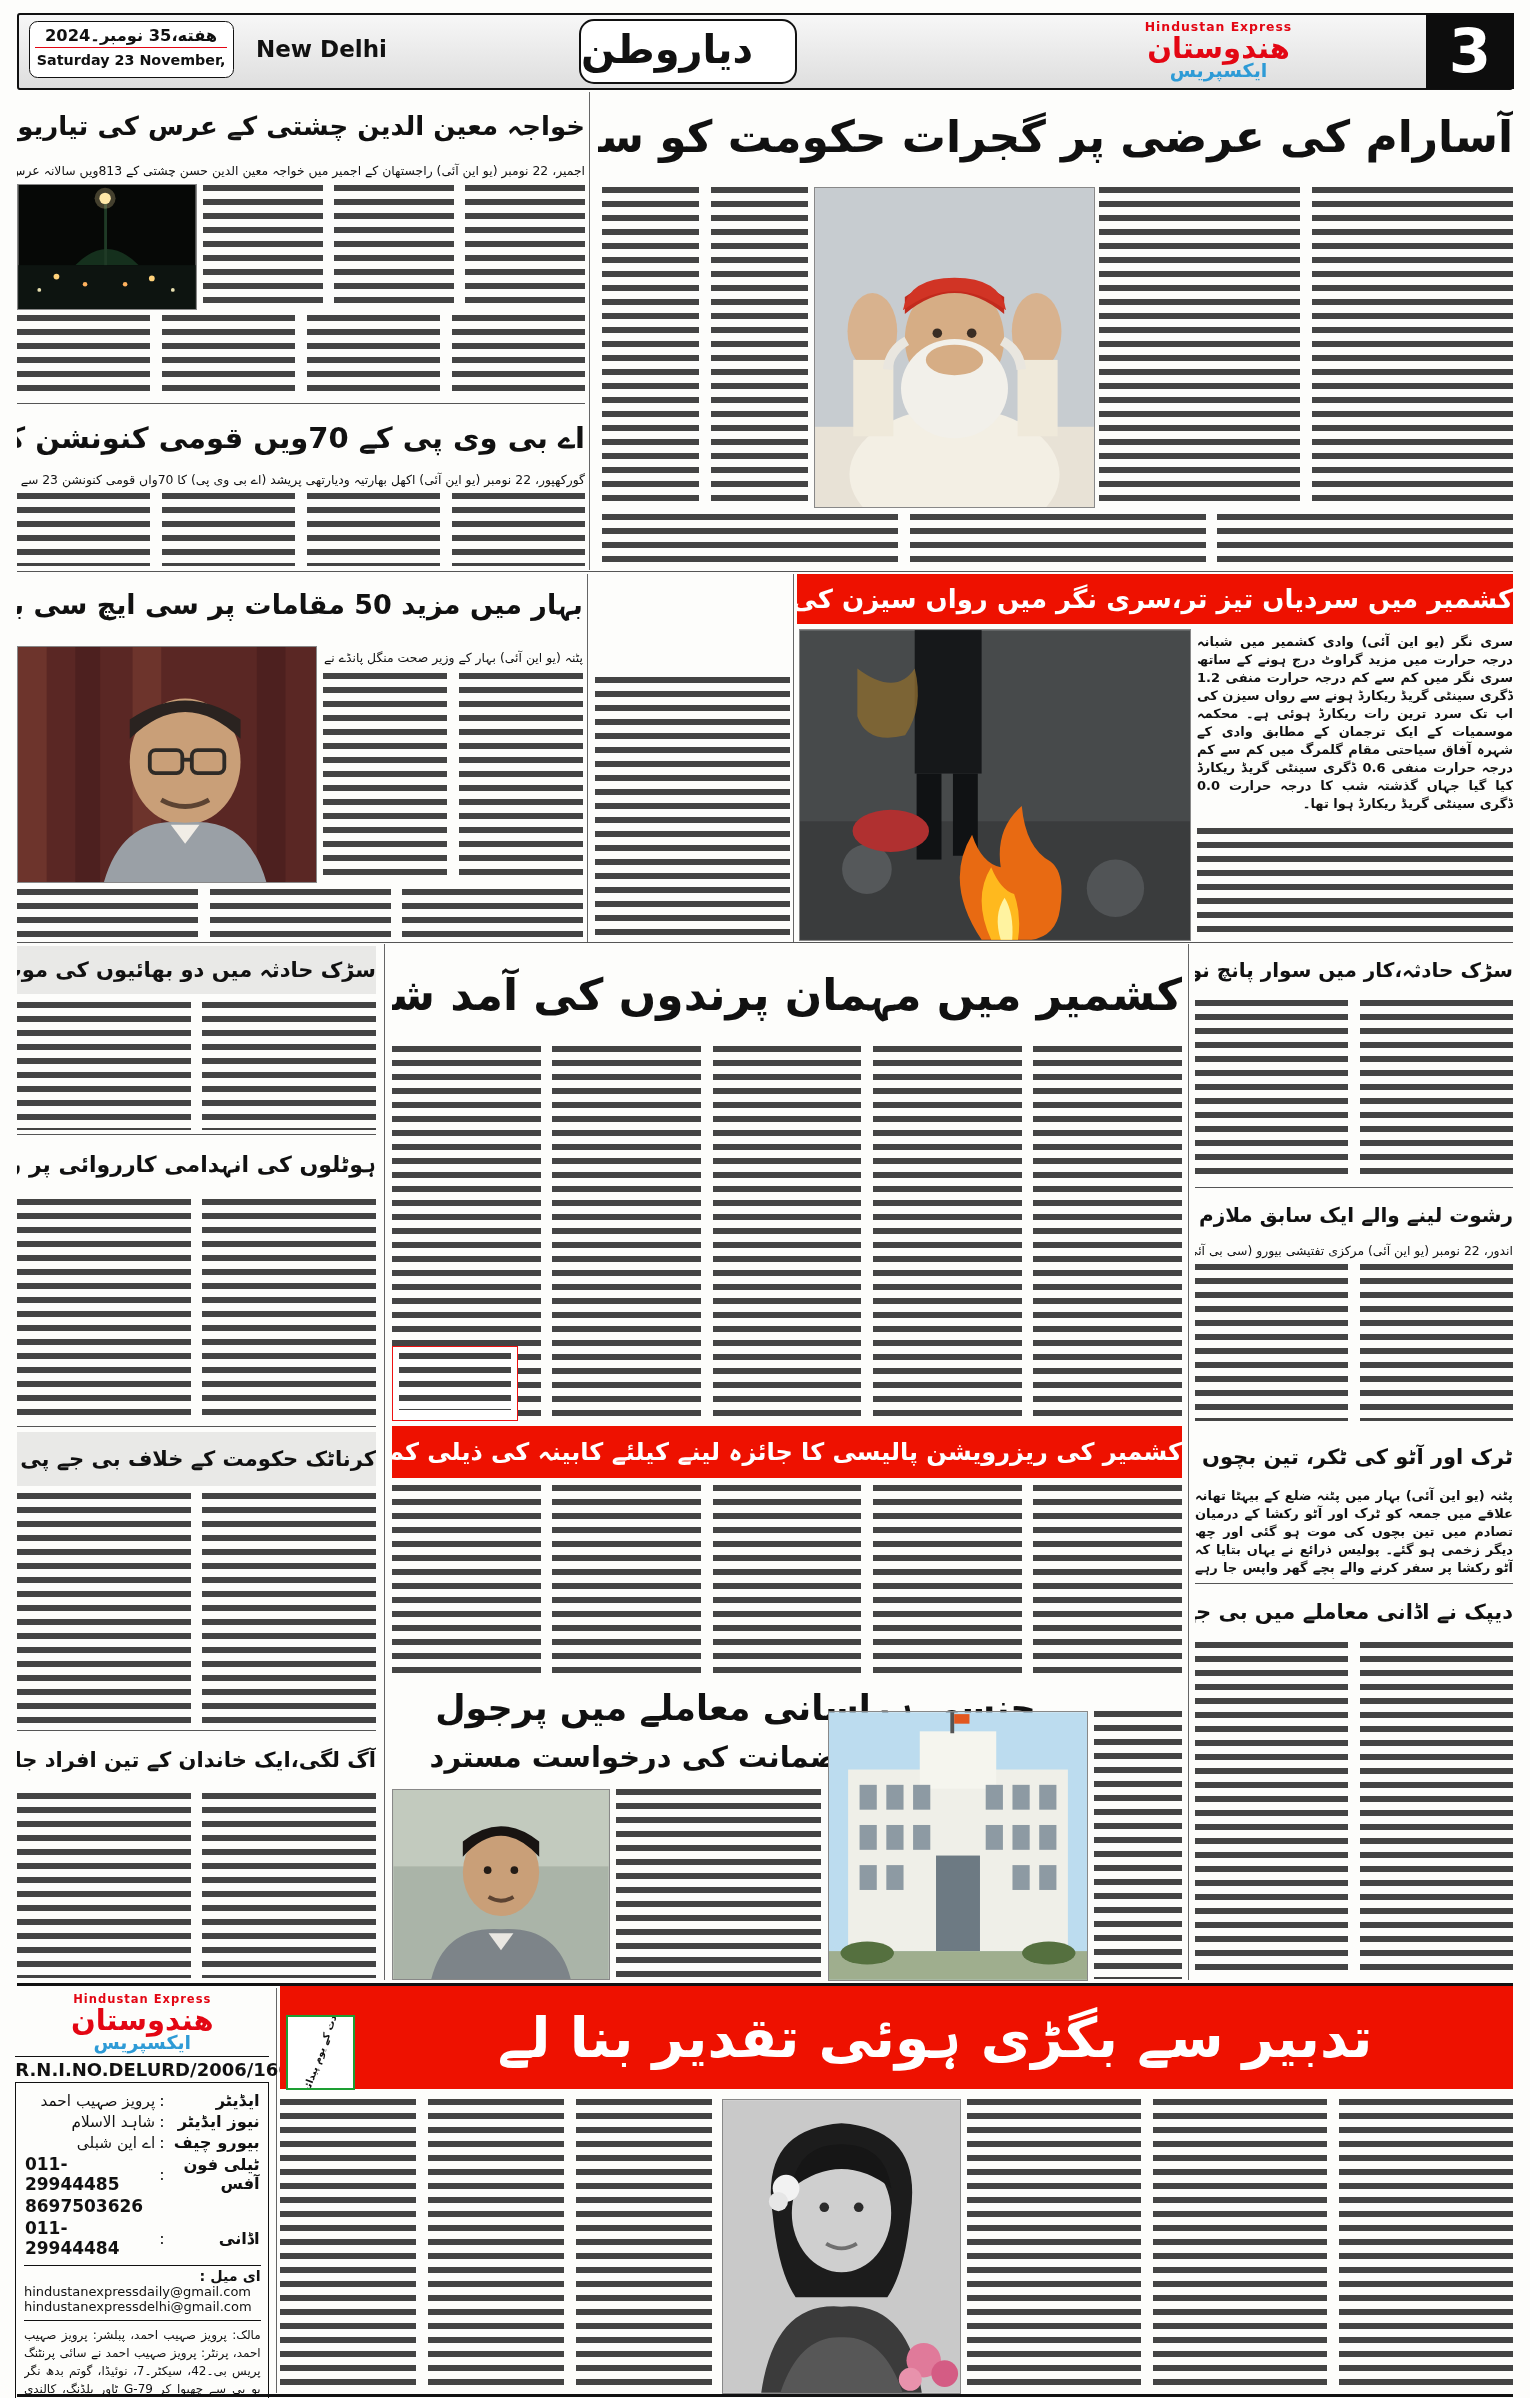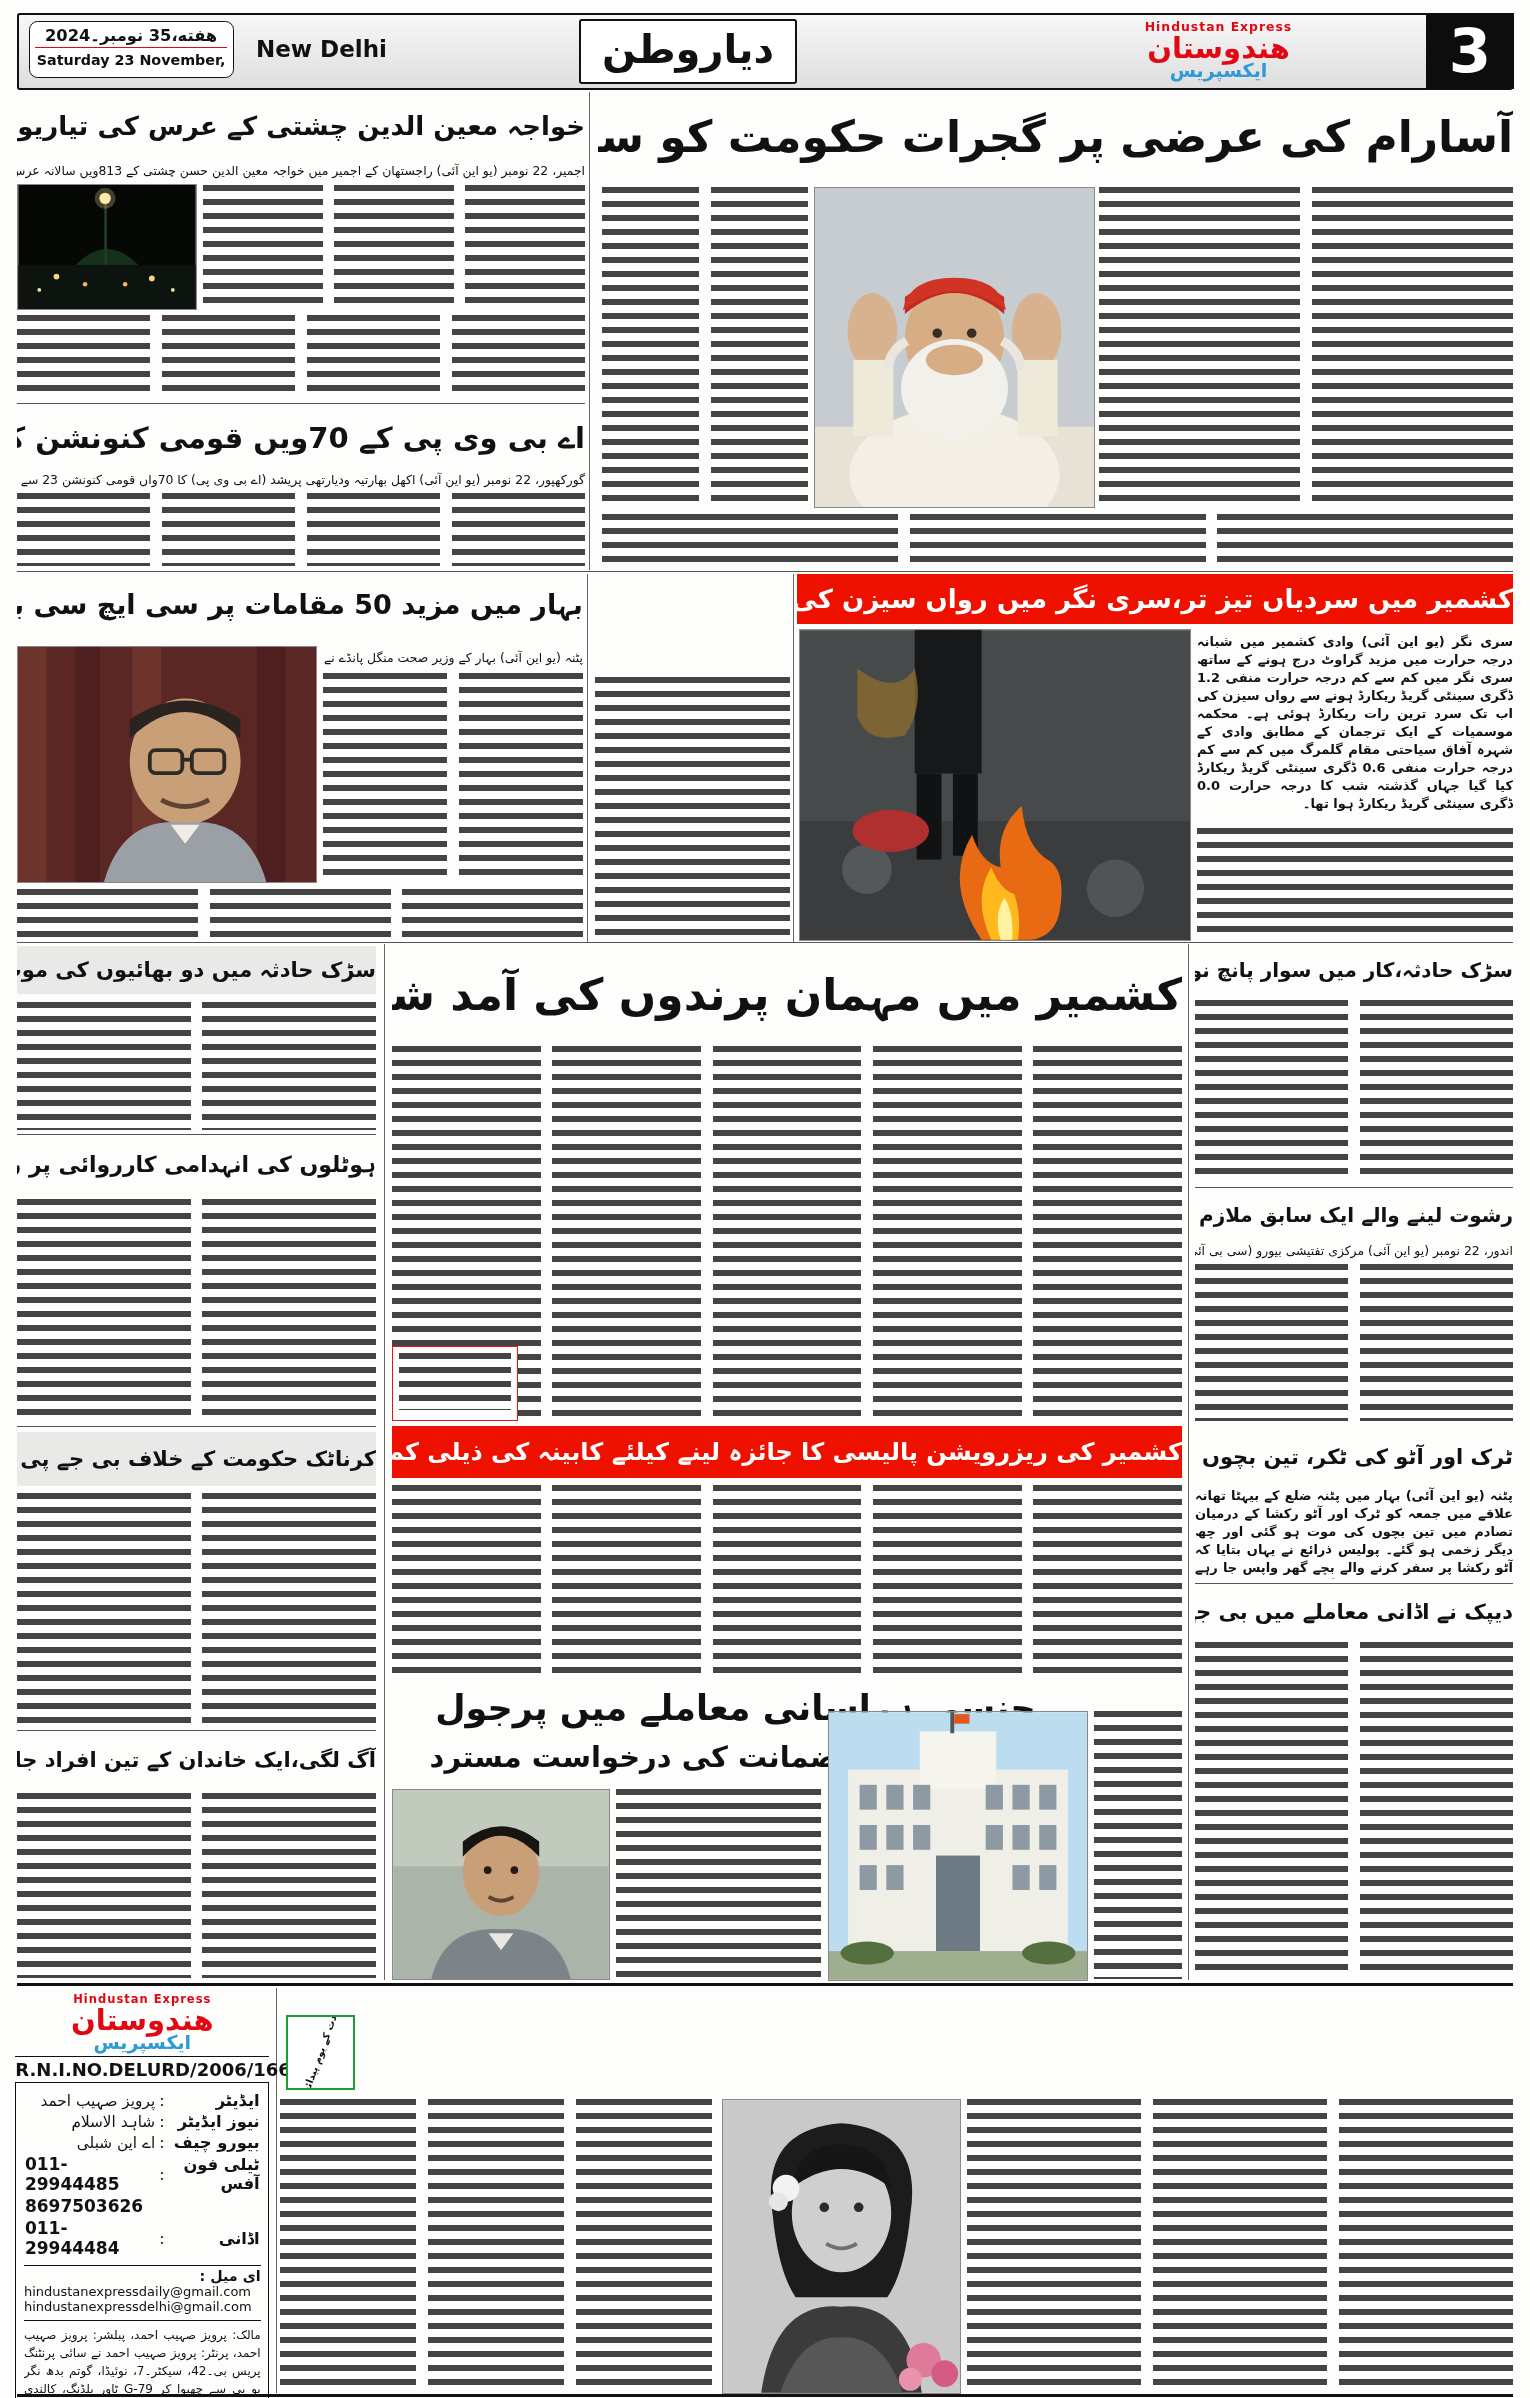--- a/index.html
+++ b/index.html
@@ -18,21 +18,21 @@
   .vr{position:absolute;width:1px;background:#666;}
   .hr{position:absolute;height:1px;background:#555;}
   .hr2{position:absolute;height:2.9px;background:#111;}
   .photo{position:absolute;overflow:hidden;border:1px solid #888;}
   .headerbox{position:absolute;left:17px;top:13.4px;width:1492px;height:73px;
              border:2.9px solid #111;border-radius:2.9px;
              background:linear-gradient(#f7f7f7,#dedede);}
   .datebox{position:absolute;left:9.6px;top:5.7px;width:203px;height:55px;border:1.9px solid #111;
            border-radius:8.6px;background:#fff;text-align:center;overflow:hidden;}
   .mastheadbox{position:absolute;left:560px;top:3.8px;width:214px;height:61px;border:2.9px solid #111;
-           border-radius:3px;background:#fff;text-align:center;overflow:hidden;}
+           border-radius:15px;background:#fff;text-align:left;overflow:hidden;}
   .pagenumbox{position:absolute;right:-2.9px;top:-2.9px;width:88px;height:76px;background:#0d0d0d;color:#fff;
            font-weight:bold;font-size:61px;text-align:center;line-height:76px;}
   .kickerbox{position:absolute;left:286px;top:2015px;width:65px;height:71px;background:#fff;
            border:2.9px solid #1d9e33;overflow:hidden;z-index:3;}
   .rowlbl{font-weight:bold;font-size:16.3px;direction:rtl;}
   .rowval{font-size:15.3px;direction:rtl;}
   .num{font-family:"DejaVu Sans",sans-serif;font-weight:bold;direction:ltr;}
 </style>
 </head>
 <body>
@@ -372,20 +372,23 @@
         </table>
       <div style="border-top:1.9px solid #111;margin:5.7px 0 1.9px 0;"></div>
       <div class="ur" style="font-weight:bold;font-size:14.3px;text-align:right;">ای میل :</div>
       <div style="font-size:13px;">hindustanexpressdaily@gmail.com</div>
       <div style="font-size:13px;">hindustanexpressdelhi@gmail.com</div>
       <div style="border-top:1.9px solid #111;margin:5.7px 0;"></div>
       <div class="ur" style="font-size:12px;line-height:18px;text-align:justify;overflow:hidden;height:143px;">مالک: پرویز صہیب احمد، پبلشر: پرویز صہیب احمد، پرنٹر: پرویز صہیب احمد نے سائی پرنٹنگ پریس بی۔42، سیکٹر۔7، نوئیڈا، گوتم بدھ نگر یو پی سے چھپوا کر G-79 ٹاور بلڈنگ، کالندی کنج روڈ، ابوالفضل انکلیو۔2، نئی دہلی۔25 سے شائع کیا۔ ایڈیٹر: پرویز صہیب احمد</div>
     </div>
   </div>
 
+  <div class="abs redband" style="left:280px;top:1986px;width:1233px;height:103px;">
+    <div class="hl" style="position:absolute;left:86px;top:5.7px;width:1138px;font-size:55px;height:92px;line-height:92px;color:#fff;">تدبیر سے بگڑی ہوئی تقدیر بنا لے</div>
+  </div>
   <div class="kickerbox">
     <div class="ur" style="position:absolute;left:-27px;top:29px;width:119px;font-size:10px;font-weight:bold;white-space:nowrap;transform:rotate(-70deg);">گیتا دت کے یوم پیدائش کے موقع پر</div>
   </div>
 
   <div class="cols" style="left:280px;top:2099px;width:432px;height:293px;">
     <div class="gk"></div>
     <div class="gk"></div>
     <div class="gk"></div>
   </div>
   <div class="photo" style="left:722px;top:2099px;width:237px;height:293px;">

